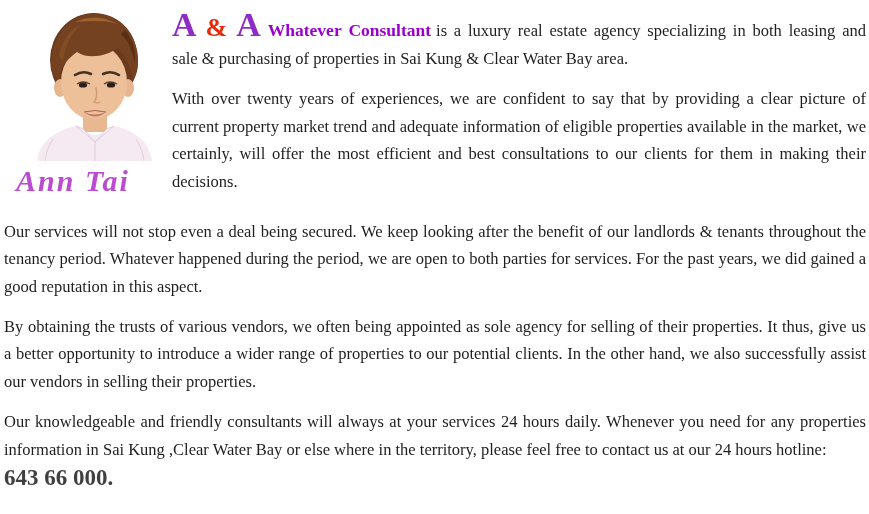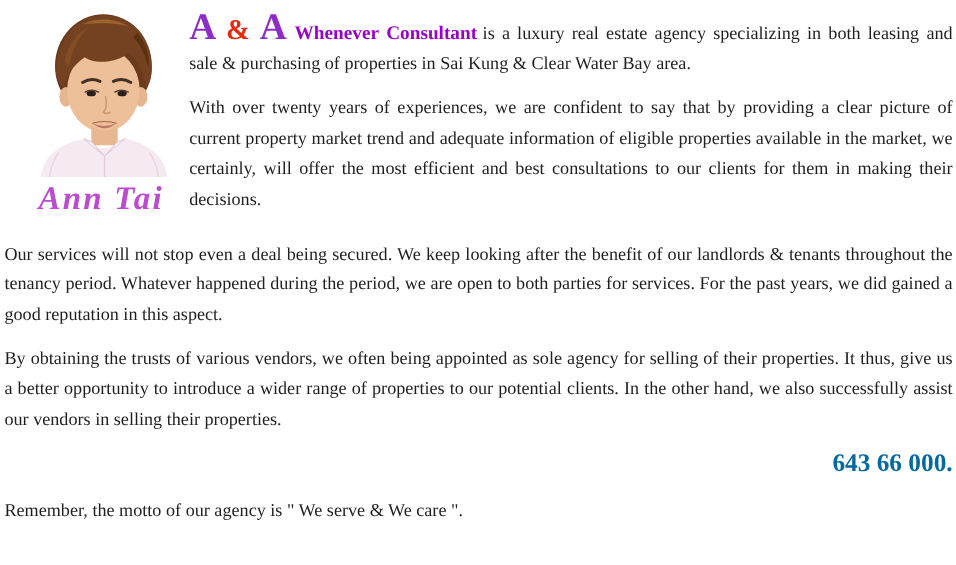--- a/index.html
+++ b/index.html
@@ -7,21 +7,21 @@
   body {
     width: 869px; height: 514px;
     font-family: "Liberation Serif", "DejaVu Serif", serif;
     color: #1e1e1e;
     overflow: hidden;
   }
   .page { padding: 8px 3px 0 4px; }
 
   
   .top { display: flex; margin-bottom: 10px; }
-  .left-col { width: 164px; flex: none; text-align: center; }
+  .left-col { width: 164px; flex: none; }
   .photo-frame { width: 131px; height: 153px; margin-left: 25px; }
   .photo-frame svg { display: block; width: 100%; height: 100%; }
   .name {
     font-size: 30px; font-style: italic; font-weight: bold;
     color: #bb4cd0; letter-spacing: 2px;
     margin: 3px 0 0 12px; white-space: nowrap;
   }
   .right-col { flex: 1; padding-left: 4px; }
 
   p, .para {
@@ -35,22 +35,22 @@
   }
   .brand-amp {
     font-size: 26px; font-weight: bold; color: #e8290b;
     margin: 0 9px; line-height: 1;
   }
   .brand-sub {
     font-size: 17.5px; font-weight: bold; color: #9900cc;
     margin: 0 5px 0 7px;
   }
   .phone {
-    font-size: 23px; font-weight: bold; color: #0369a1;
-    text-align: right; line-height: 1.2;
+    font-size: 23px; font-weight: bold; color: #404040;
+    text-align: left; line-height: 1.2;
     margin: 1px 0 15px 0;
   }
   .motto { margin-bottom: 0; text-align: left; }
 </style>
 </head>
 <body>
 
 <div class="page">
 
   <div class="top">
@@ -94,28 +94,29 @@
           <path d="M85 118 L66 134 L78 121 Z" fill="#ffffff" stroke="#e2cdde" stroke-width="1"></path>
           <path d="M66 134 L66 153" stroke="#e2cdde" stroke-width="1.2"></path>
           <path d="M24 131 C20 137 17 144 16 153" stroke="#e6d2e2" stroke-width="1.2" fill="none"></path>
           <path d="M107 131 C111 137 114 144 115 153" stroke="#e6d2e2" stroke-width="1.2" fill="none"></path>
         </svg>
       </div>
       <div class="name">Ann Tai</div>
     </div>
 
     <div class="right-col">
-      <p class="para"><span class="brand-a">A</span><span class="brand-amp">&amp;</span><span class="brand-a">A</span><span class="brand-sub">Whenever Consultant</span><span>is a luxury real estate agency specializing in both leasing and sale &amp; purchasing of properties in Sai Kung &amp; Clear Water Bay area.</span></p>
+      <p class="para"><span class="brand-a">A</span><span class="brand-amp">&amp;</span><span class="brand-a">A</span><span class="brand-sub">Whatever Consultant</span><span>is a luxury real estate agency specializing in both leasing and sale &amp; purchasing of properties in Sai Kung &amp; Clear Water Bay area.</span></p>
       <p class="para">With over twenty years of experiences, we are confident to say that by providing a clear picture of current property market trend and adequate information of eligible properties available in the market, we certainly, will offer the most efficient and best consultations to our clients for them in making their decisions.</p>
     </div>
 
   </div>
 
   <p class="para">Our services will not stop even a deal being secured. We keep looking after the benefit of our landlords &amp; tenants throughout the tenancy period. Whatever happened during the period, we are open to both parties for services. For the past years, we did gained a good reputation in this aspect.</p>
 
   <p class="para">By obtaining the trusts of various vendors, we often being appointed as sole agency for  selling of their properties. It thus, give us a better opportunity to introduce a wider range of properties to our potential clients. In the other hand, we also successfully assist our vendors in selling their properties.</p>
 
+  <p class="para" style="margin-bottom:0;">Our knowledgeable and friendly consultants will always at your services 24 hours daily. Whenever you need for any properties information in Sai Kung ,Clear Water Bay or else where in the territory, please feel free to contact us at our 24 hours hotline:</p>
 
   <div class="phone">643 66 000.</div>
 
   <p class="para motto">Remember, the motto of our agency is " We serve &amp; We care ".</p>
 
 </div>
 
 </body></html>

